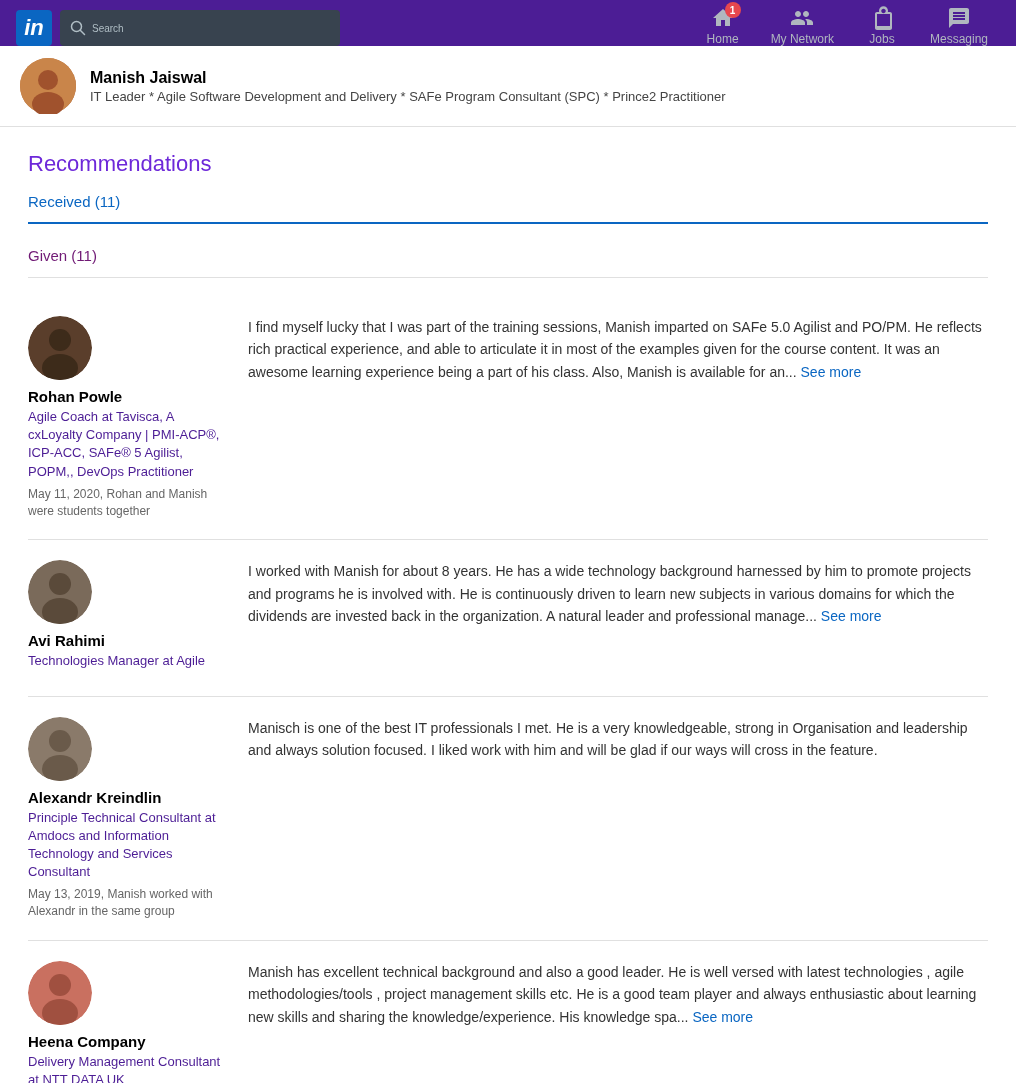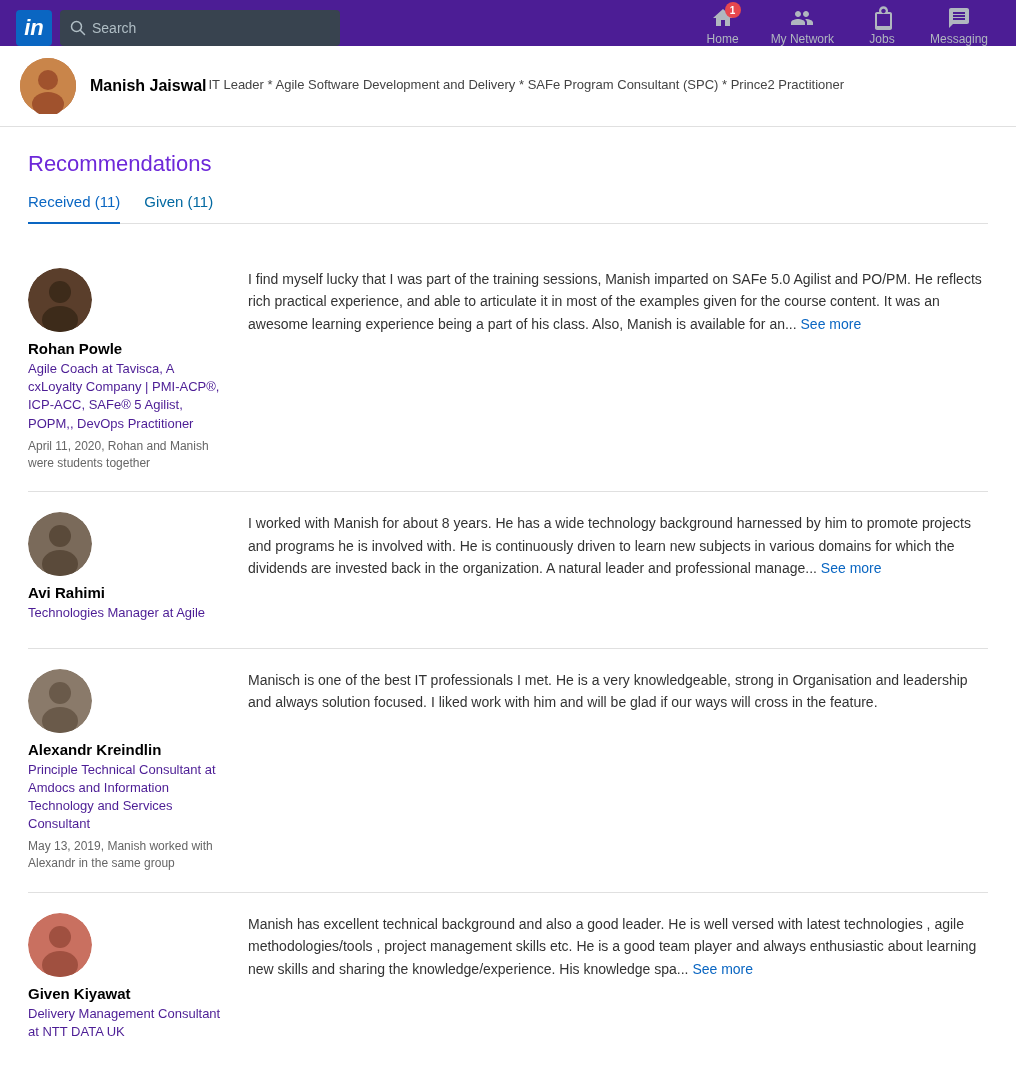--- a/index.html
+++ b/index.html
@@ -26,21 +26,21 @@
       display: flex; align-items: center;
       background: #38434f;
       border-radius: 4px;
       padding: 0 10px;
       height: 36px;
       width: 280px;
       gap: 6px;
     }
     .search-bar input {
       background: transparent; border: none; outline: none;
-      color: #b0bec5; font-size: 14px; width: 100%;
+      color: #b0bec5; font-size: 10px; width: 100%;
     }
     .search-bar input::placeholder { color: #b0bec5; }
     .search-icon-svg { color: #b0bec5; }
     .nav-spacer { flex: 1; }
     .nav-items { display: flex; gap: 4px; align-items: center; }
     .nav-item {
       display: flex; flex-direction: column; align-items: center;
       color: #b0b7bf; cursor: pointer; padding: 0 12px;
       font-size: 12px; gap: 2px; min-width: 64px;
       text-decoration: none;
@@ -63,44 +63,44 @@
       align-items: center;
       gap: 14px;
       border-bottom: 1px solid #e0e0e0;
     }
     .avatar-placeholder {
       width: 56px; height: 56px; border-radius: 50%;
       background: linear-gradient(135deg, #c9854a 0%, #a0522d 100%);
       display: flex; align-items: center; justify-content: center;
       font-size: 22px; color: white; font-weight: bold;
     }
-    .profile-info { display: flex; gap: 2px; }
+    .profile-info { display: flex; flex-direction: column; gap: 2px; }
     .profile-name { font-size: 16px; font-weight: 600; }
     .profile-headline { font-size: 13px; color: #444; }
 
     
     .main-content {
       max-width: 1016px;
       margin: 0 auto;
       background: white;
       padding: 24px 28px;
     }
 
     .section-title {
       font-size: 22px;
       font-weight: 400;
       margin-bottom: 16px;
       color: #6d28d9;
     }
 
     
-    .tabs { display: flex; gap: 24px; border-bottom: 1px solid #e0e0e0; margin-bottom: 24px; }
+    .tabs { display: flex; gap: 24px; border-bottom: 1px solid #e0e0e0; margin-bottom: 18px; flex-direction: column; }
     .tab {
       padding-bottom: 12px; cursor: pointer;
-      font-size: 15px; color: #0369a1;
+      font-size: 15px; color: #701a75;
       border-bottom: 2px solid transparent;
       margin-bottom: -1px;
     }
     .tab.active { color: #0a66c2; border-bottom: 2px solid #0a66c2; font-weight: 500; }
 
     
     .recommendation-item {
       display: flex; gap: 20px;
       padding: 20px 0;
       border-bottom: 1px solid #e0e0e0;
@@ -213,21 +213,21 @@
       <div class="recommender-left">
         <div class="recommender-avatar">
           <svg width="64" height="64" viewBox="0 0 64 64">
             <circle cx="32" cy="32" r="32" fill="#5a3e2b"></circle>
             <circle cx="32" cy="24" r="11" fill="#3d2b1a"></circle>
             <ellipse cx="32" cy="52" rx="18" ry="14" fill="#3d2b1a"></ellipse>
           </svg>
         </div>
         <div class="recommender-name">Rohan Powle</div>
         <div class="recommender-title">Agile Coach at Tavisca, A cxLoyalty Company | PMI-ACP®, ICP-ACC, SAFe® 5 Agilist, POPM,, DevOps Practitioner</div>
-        <div class="recommender-date">April 11, 2020, Rohan and Manish were students together</div>
+        <div class="recommender-date">May 11, 2020, Rohan and Manish were students together</div>
       </div>
       <div class="recommendation-text">
         <span>I find myself lucky that I was part of the training sessions, Manish imparted on SAFe 5.0 Agilist and PO/PM. He reflects rich practical experience, and able to articulate it in most of the examples given for the course content. It was an awesome learning experience being a part of his class. Also, Manish is available for an...</span>
         <span class="see-more">See more</span>
       </div>
     </div>
 
     <div class="recommendation-item">
       <div class="recommender-left">
         <div class="recommender-avatar">
@@ -266,21 +266,21 @@
 
     <div class="recommendation-item">
       <div class="recommender-left">
         <div class="recommender-avatar">
           <svg width="64" height="64" viewBox="0 0 64 64">
             <circle cx="32" cy="32" r="32" fill="#c97060"></circle>
             <circle cx="32" cy="24" r="11" fill="#a05040"></circle>
             <ellipse cx="32" cy="52" rx="18" ry="14" fill="#a05040"></ellipse>
           </svg>
         </div>
-        <div class="recommender-name">Given Kiyawat</div>
+        <div class="recommender-name">Heena Company</div>
         <div class="recommender-title">Delivery Management Consultant at NTT DATA UK</div>
 
       </div>
       <div class="recommendation-text">
         <span>Manish has excellent technical background and also a good leader. He is well versed with latest technologies , agile methodologies/tools , project management skills etc. He is a good team player and always enthusiastic about learning new skills and sharing the knowledge/experience. His knowledge spa...</span>
         <span class="see-more">See more</span>
       </div>
     </div>
 
   </div>

